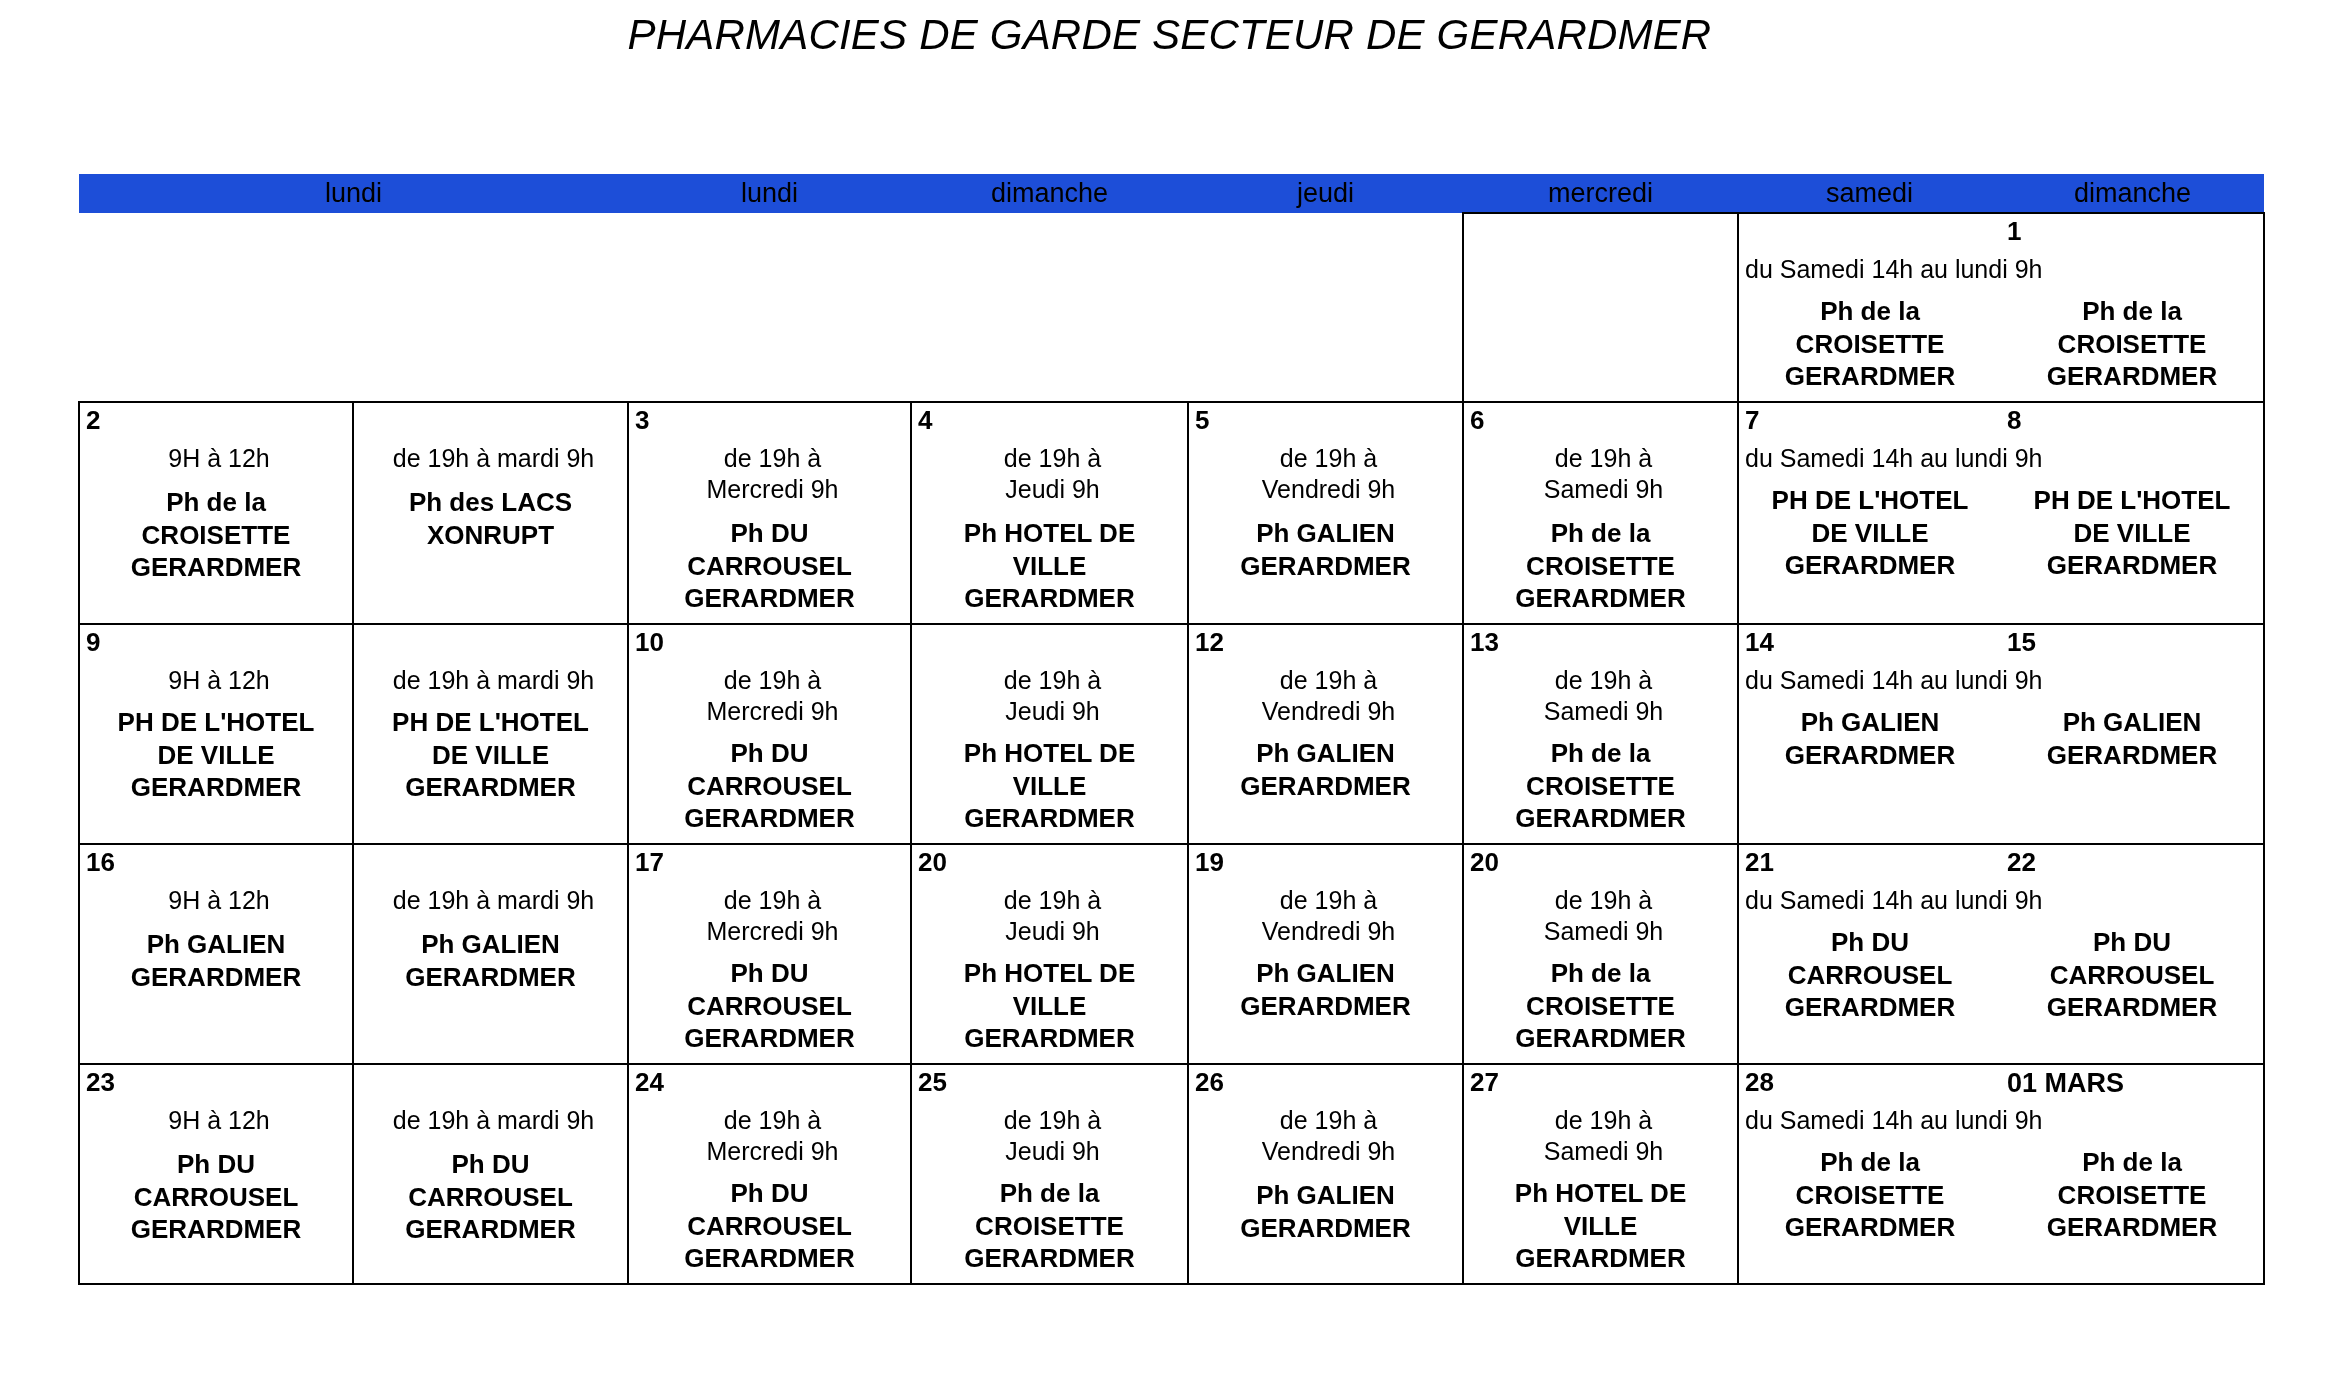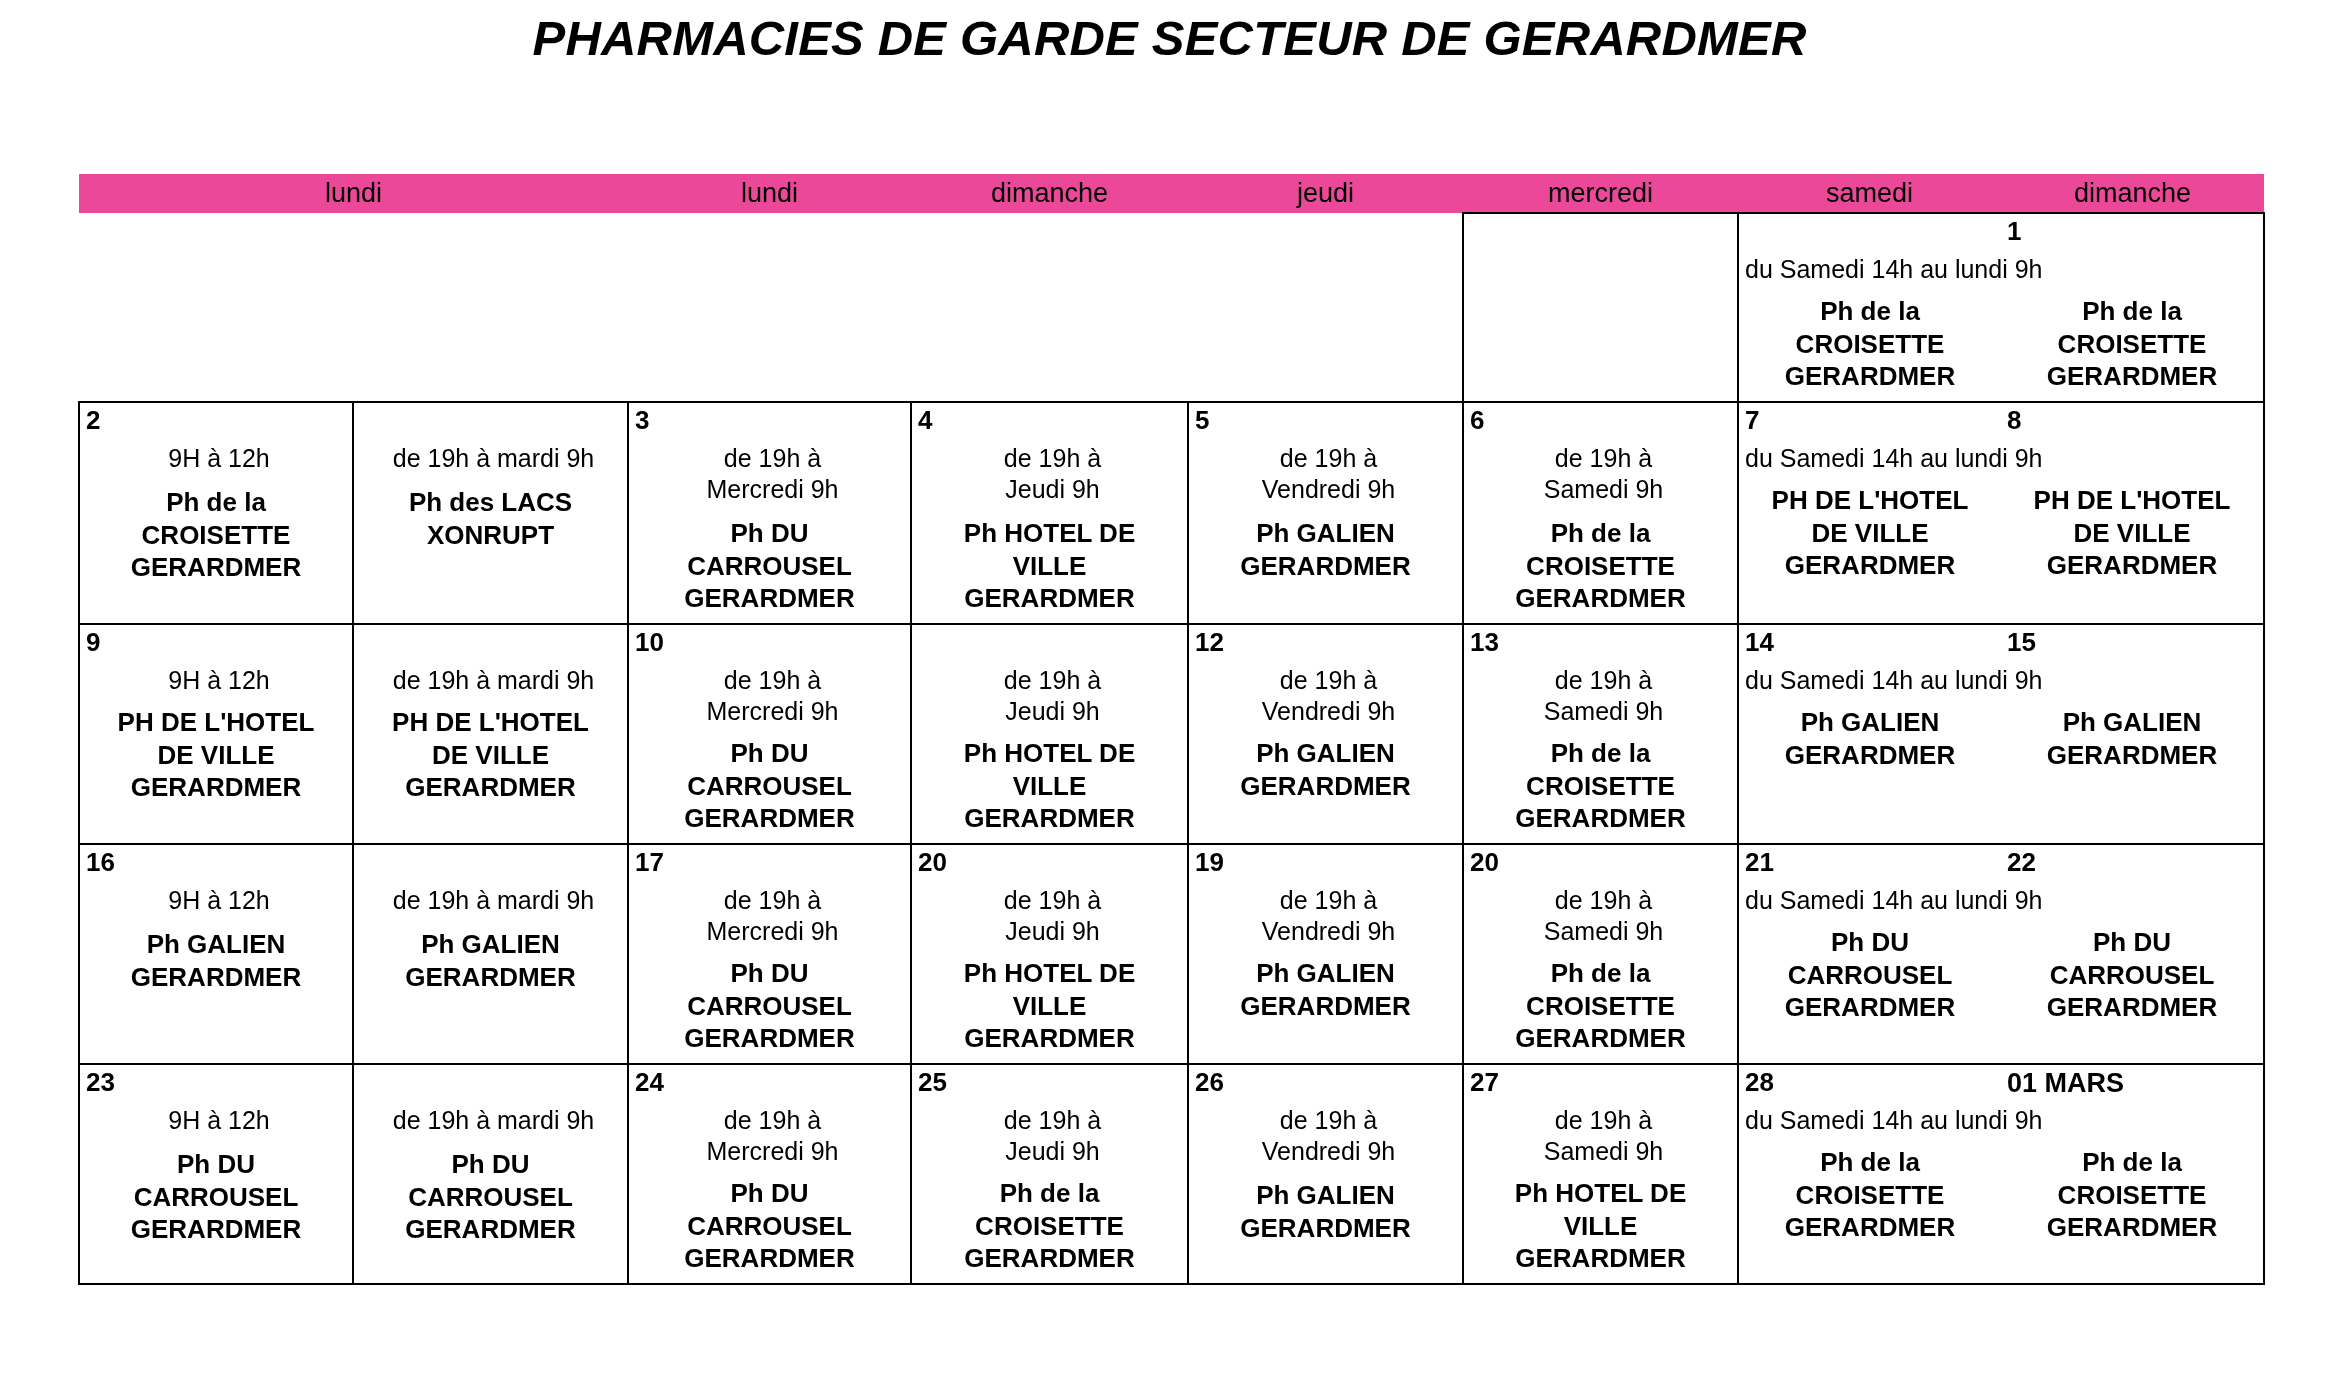--- a/index.html
+++ b/index.html
@@ -16,22 +16,22 @@
     overflow: hidden;
   }
   .page {
     width: 2339px;
     height: 1396px;
     position: relative;
     box-sizing: border-box;
   }
   .title {
     text-align: center;
-    font-size: 49px;
-    font-weight: bold;
+    font-size: 42px;
+    font-weight: normal;
     font-style: italic;
     letter-spacing: 0.2px;
     margin-top: 12px;
     line-height: 1.1;
   }
   .subtitle {
     text-align: center;
     font-size: 33px;
     font-weight: normal;
     margin-top: 12px;
@@ -51,21 +51,21 @@
   table.calendar col.c0 { width: 274px; }
   table.calendar col.c1 { width: 275px; }
   table.calendar col.c2 { width: 283px; }
   table.calendar col.c3 { width: 277px; }
   table.calendar col.c4 { width: 275px; }
   table.calendar col.c5 { width: 275px; }
   table.calendar col.c6 { width: 263px; }
   table.calendar col.c7 { width: 263px; }
 
   th.dayhead {
-    background: #ec4899;
+    background: #1d4ed8;
     font-size: 27px;
     font-weight: normal;
     text-align: center;
     height: 38px;
     padding: 0;
     border: none;
     vertical-align: middle;
   }
   th.dayhead.lundi-head { border-bottom: none; }
 

